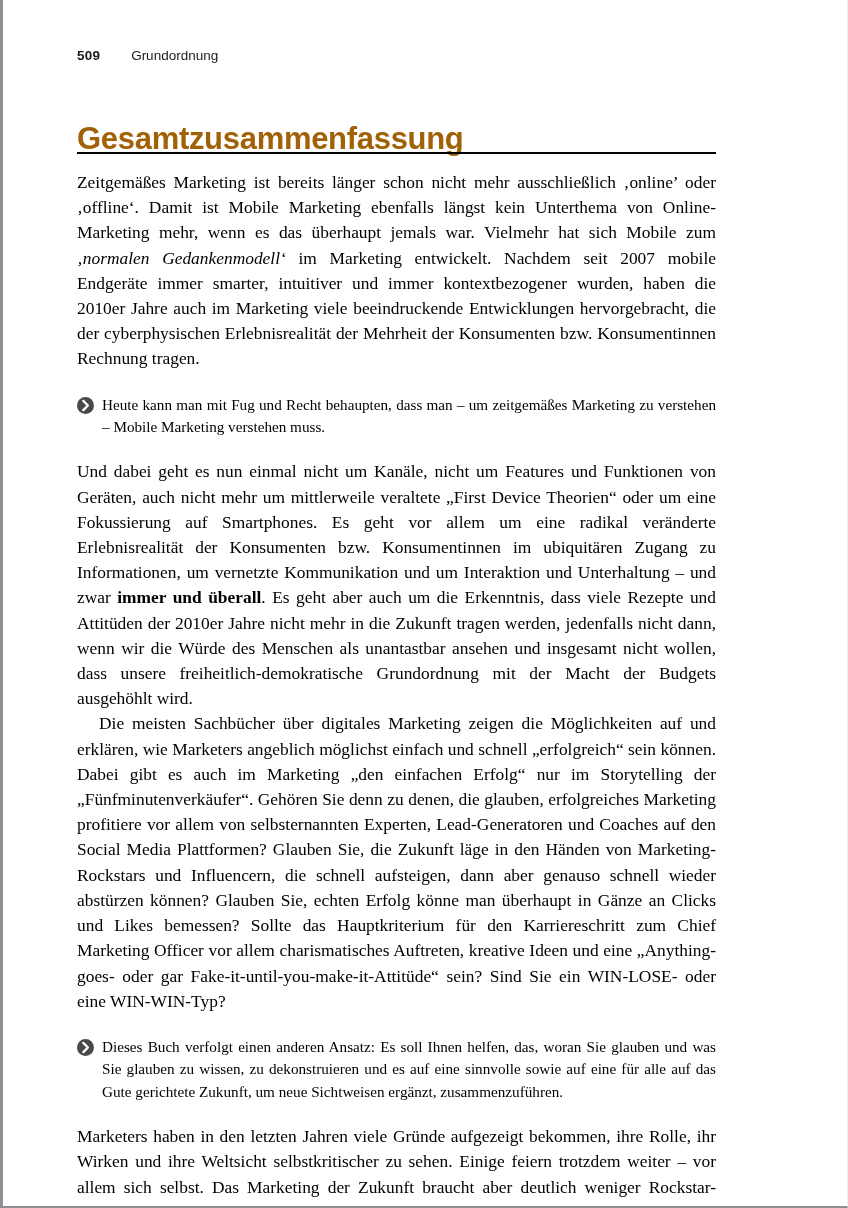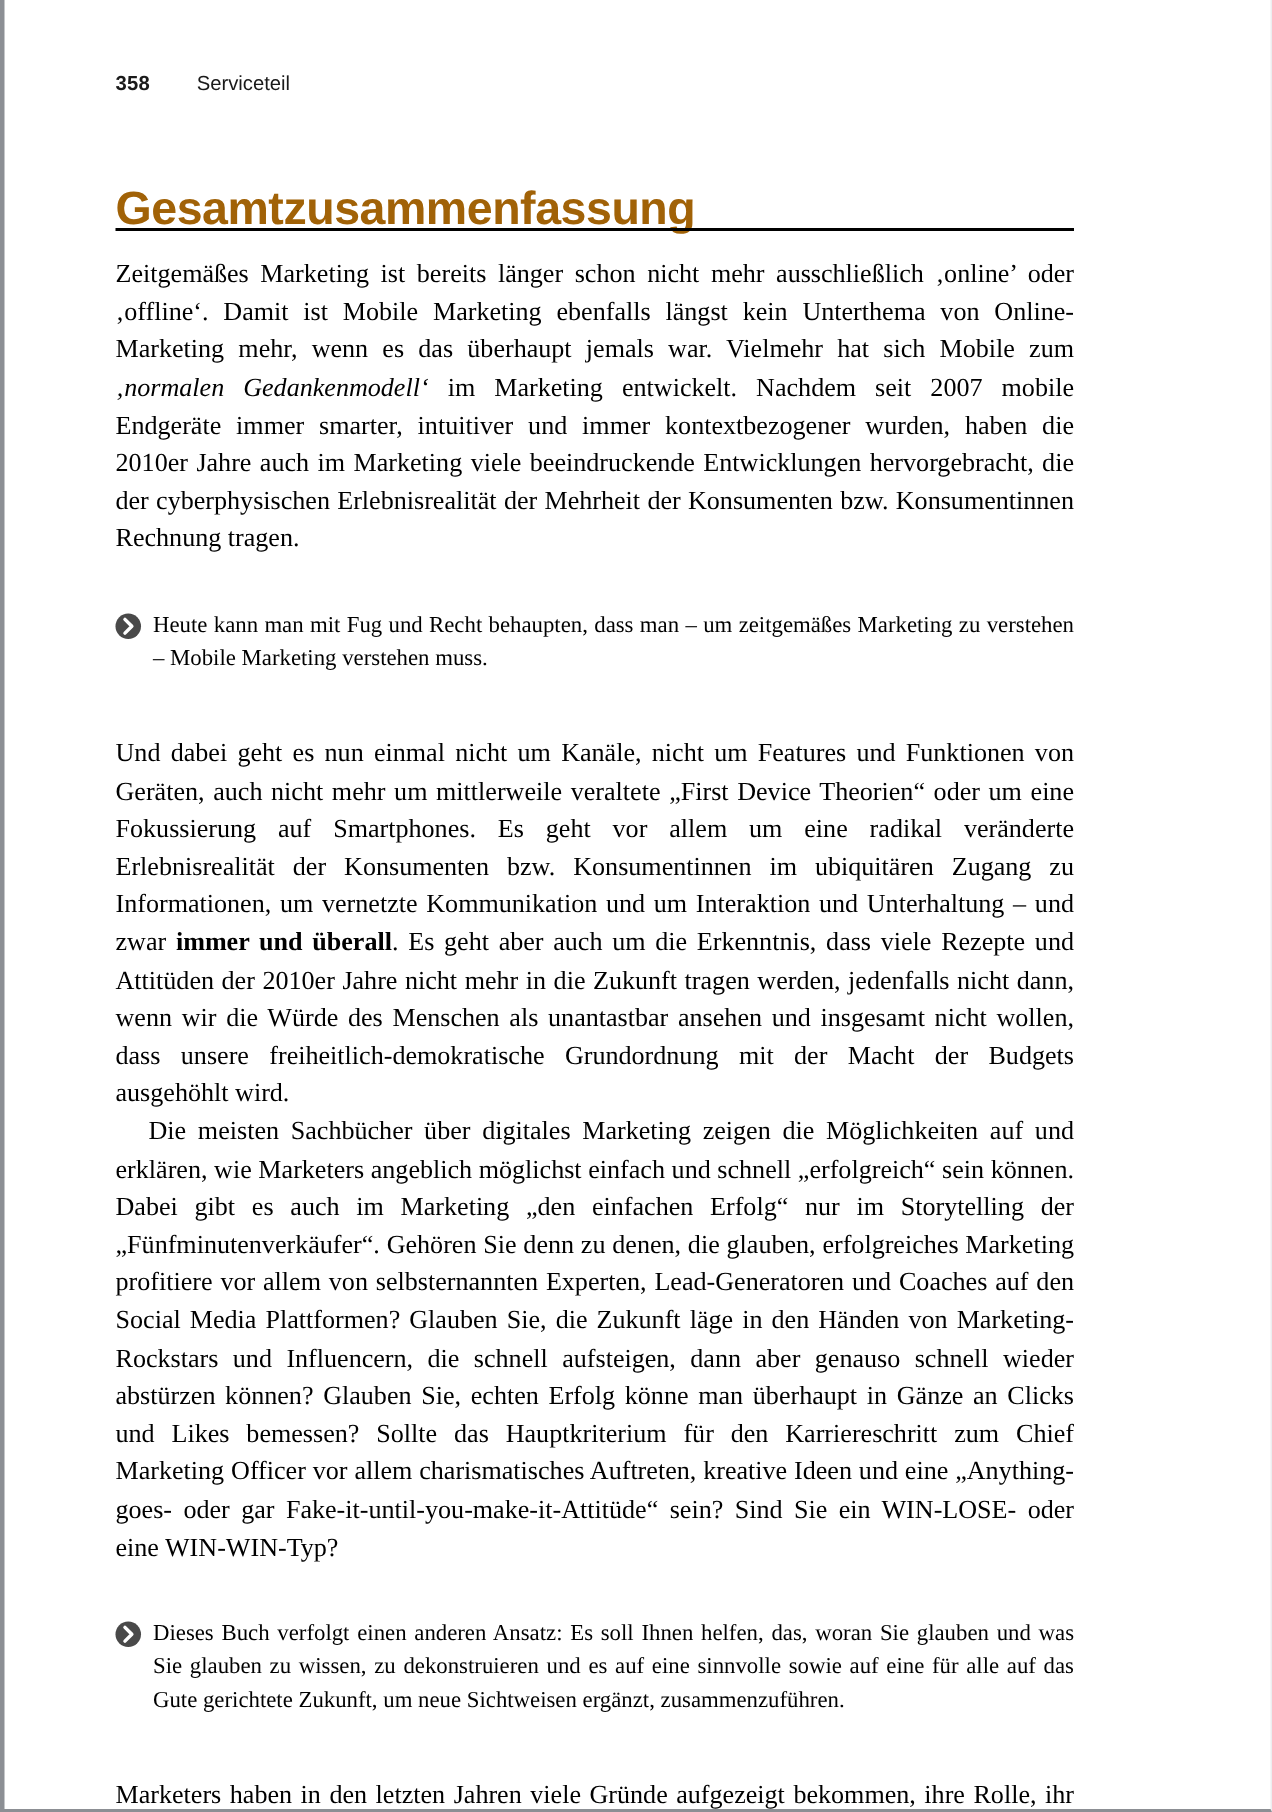--- a/index.html
+++ b/index.html
@@ -84,32 +84,32 @@
   .body-flow p {
     margin: 0;
   }
   p.para {
     text-indent: 0;
   }
   p.para.indented {
     text-indent: 22px;
   }
   p.gap-before {
-    margin-top: 39px;
+    margin-top: 21px;
   }
   .body-flow i {
   }
   .body-flow b {
     font-weight: bold;
   }
 
   
   .callout {
     position: relative;
-    margin: 34px 0 0 0;
+    margin: 22px 0 0 0;
     padding-left: 25px;
     font-size: 15.2px;
     line-height: 22.4px;
     text-align: justify;
   }
   .callout .callout-text {
     display: block;
   }
   .chevron-bullet {
     position: absolute;
@@ -130,21 +130,21 @@
     display: block;
   }
 </style>
 </head>
 <body>
 
 <div class="page">
   <div class="page-inner">
 
     <div class="running-head">
-      <span class="folio">358</span><span class="sect">Serviceteil</span>
+      <span class="folio">509</span><span class="sect">Grundordnung</span>
     </div>
 
     <h1 class="chapter-title">Gesamtzusammenfassung</h1>
 
     <div class="title-rule"></div>
 
     <div class="body-flow">
 
       <p class="para"><span>Zeitgemäßes Marketing ist bereits länger schon nicht mehr ausschließlich ‚online’ oder ‚offline‘. Damit ist Mobile Marketing ebenfalls längst kein Unterthema von Online-Marketing mehr, wenn es das überhaupt jemals war. Vielmehr hat sich Mobile zum </span><i>‚normalen Gedankenmodell‘</i><span> im Marketing entwickelt. Nachdem seit 2007 mobile Endgeräte immer smarter, intuitiver und immer kontextbezogener wurden, haben die 2010er Jahre auch im Marketing viele beeindruckende Entwicklungen hervorgebracht, die der cyberphysischen Erlebnisrealität der Mehrheit der Konsumenten bzw. Konsumentinnen Rechnung tragen.</span></p>
 

